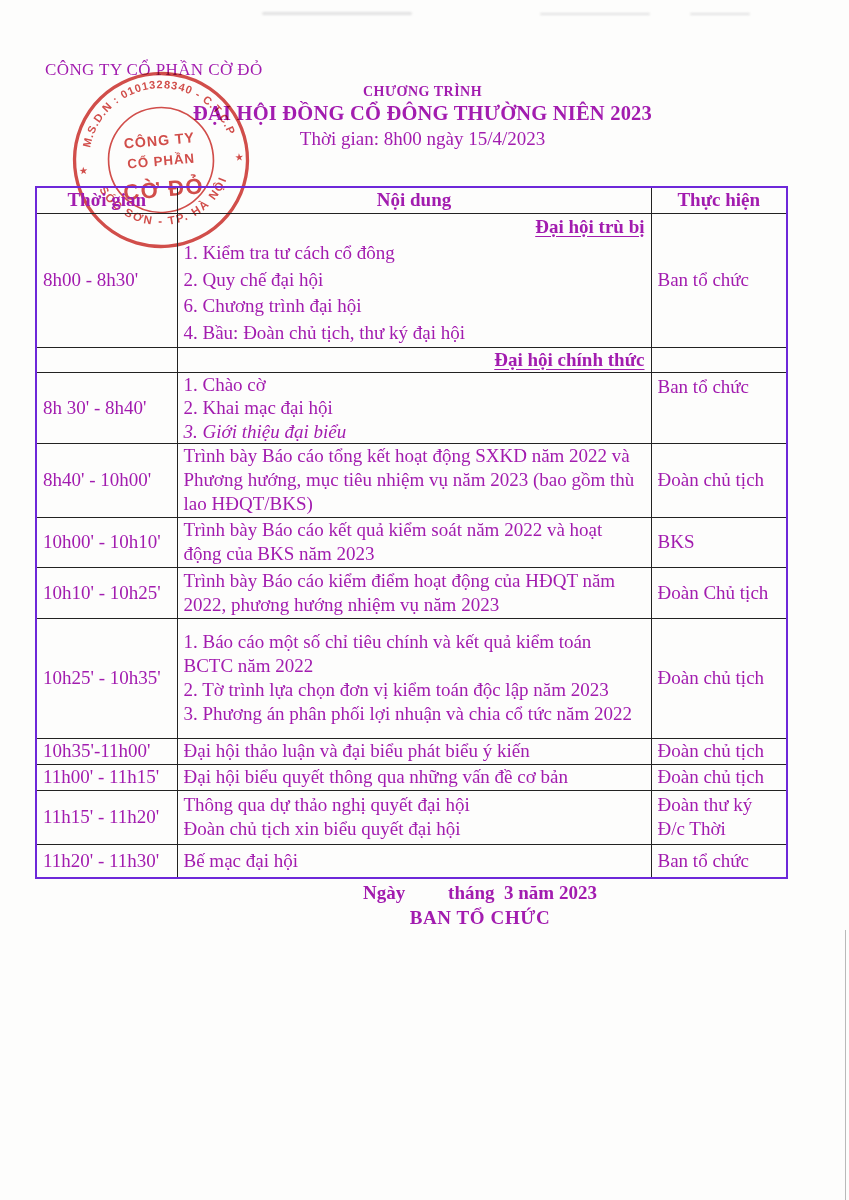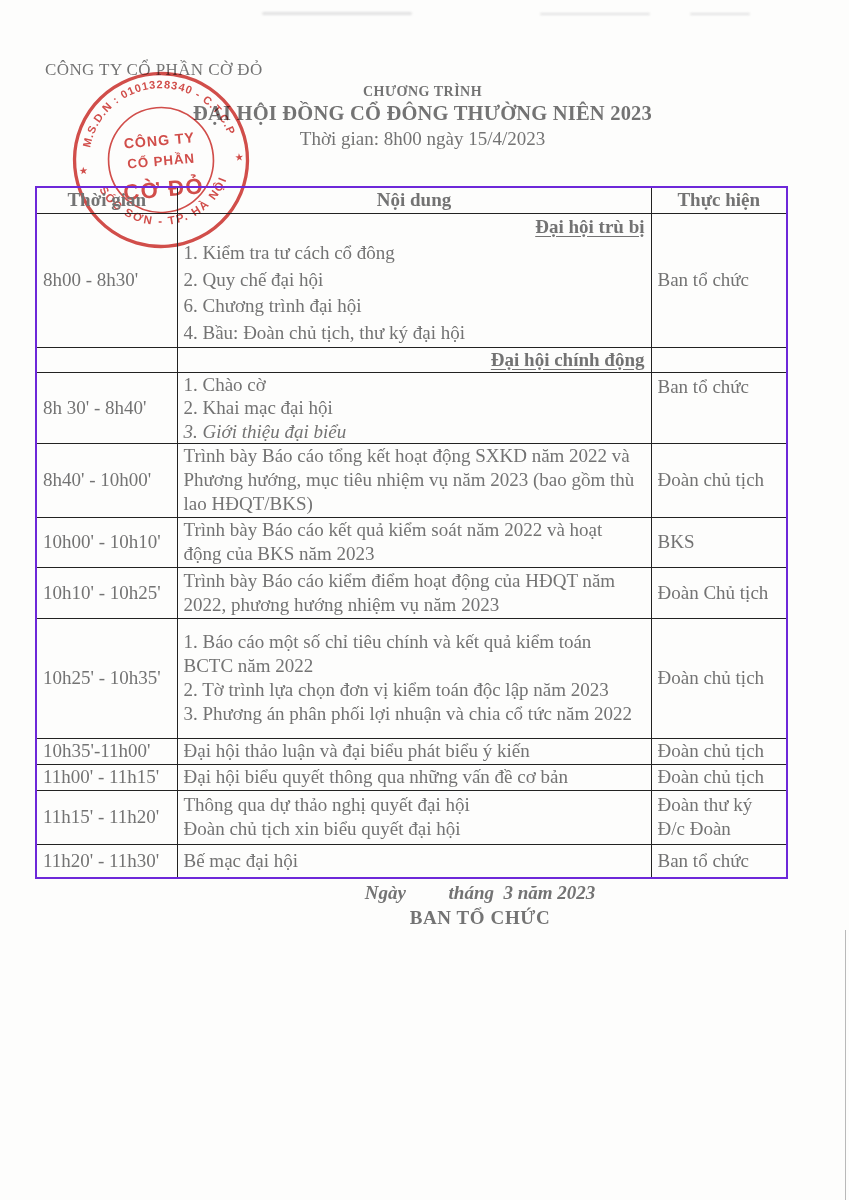--- a/index.html
+++ b/index.html
@@ -1,18 +1,18 @@
 <!DOCTYPE html>
 <html><head>
 <meta charset="utf-8">
 <style>
   html,body{margin:0;padding:0;background:#ffffff;}
   .page{
     position:relative;width:849px;height:1200px;background:#fdfdfc;
-    font-family:"Liberation Serif","DejaVu Serif",serif;color:#737373;overflow:hidden;
+    font-family:"Liberation Serif","DejaVu Serif",serif;color:#a21caf;overflow:hidden;
   }
   
   .smudge{position:absolute;background:#e2e2e2;border-radius:2px;filter:blur(1px);}
   .sm1{left:262px;top:12px;width:150px;height:3px;}
   .sm2{left:540px;top:13px;width:110px;height:2px;}
   .sm3{left:690px;top:13px;width:60px;height:2px;}
   .edge-line{position:absolute;left:845px;top:930px;width:1px;height:270px;background:#b9b9b9;}
 
   .company-name{position:absolute;left:45px;top:60px;font-size:17px;letter-spacing:.4px;}
   .title-block{position:absolute;left:35px;top:84px;width:751px;text-align:center;padding-left:12px;}
@@ -52,21 +52,21 @@
   .cell-head{font-weight:bold;text-align:right;text-decoration:underline;text-underline-offset:3px;}
   .r0 td.content{line-height:26.5px;}
   .r2 td.content{line-height:23.5px;}
   .r3 td.content{line-height:24.2px;}
   .r6 td.content{line-height:24px;}
   .vtop{vertical-align:top !important;padding-top:2px !important;}
   .it{font-style:italic;}
   .section-row td{height:24px;}
 
   .footer{position:absolute;left:330px;top:882px;width:300px;text-align:center;}
-  .f-date{font-size:19px;font-weight:bold;font-style:italic;white-space:pre;}
+  .f-date{font-size:19px;font-weight:bold;white-space:pre;}
   .f-org{font-size:19px;font-weight:bold;letter-spacing:.6px;margin-top:3px;}
 </style>
 </head>
 <body>
 
 <div class="page">
 
   <div class="smudge sm1"></div>
   <div class="smudge sm2"></div>
   <div class="smudge sm3"></div>
@@ -122,21 +122,21 @@
         <div>2. Quy chế đại hội</div>
         <div>6. Chương trình đại hội</div>
         <div>4. Bầu: Đoàn chủ tịch, thư ký đại hội</div>
       </td>
       <td class="exec">Ban tổ chức</td>
     </tr>
 
     <tr class="section-row">
       <td class="time"></td>
       <td class="content">
-        <div class="cell-head">Đại hội chính động</div>
+        <div class="cell-head">Đại hội chính thức</div>
       </td>
       <td class="exec"></td>
     </tr>
 
     <tr class="r2" style="height:70px">
       <td class="time">8h 30' - 8h40'</td>
       <td class="content">
         <div>1. Chào cờ</div>
         <div>2. Khai mạc đại hội</div>
         <div class="it">3. Giới thiệu đại biểu</div>
@@ -185,21 +185,21 @@
     </tr>
 
     <tr style="height:54px">
       <td class="time">11h15' - 11h20'</td>
       <td class="content">
         <div>Thông qua dự thảo nghị quyết đại hội</div>
         <div>Đoàn chủ tịch xin biểu quyết đại hội</div>
       </td>
       <td class="exec">
         <div>Đoàn thư ký</div>
-        <div>Đ/c Đoàn</div>
+        <div>Đ/c Thời</div>
       </td>
     </tr>
 
     <tr style="height:34px">
       <td class="time">11h20' - 11h30'</td>
       <td class="content">Bế mạc đại hội</td>
       <td class="exec">Ban tổ chức</td>
     </tr>
   </tbody>
     </table>

